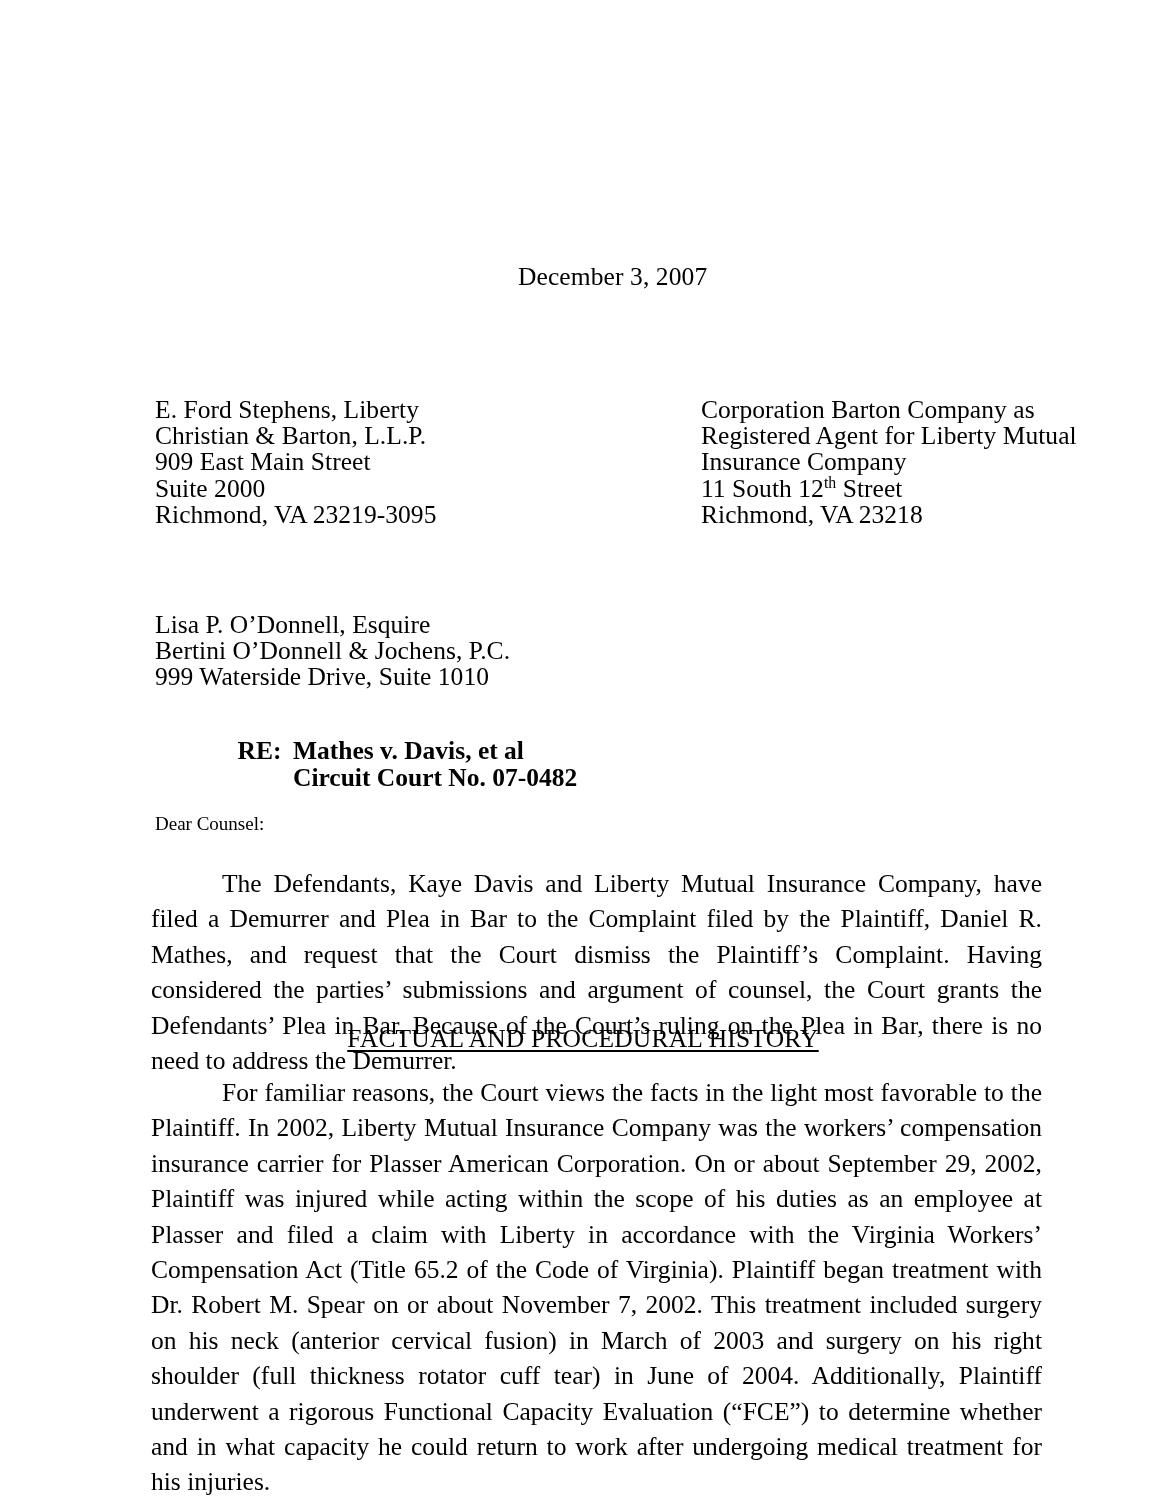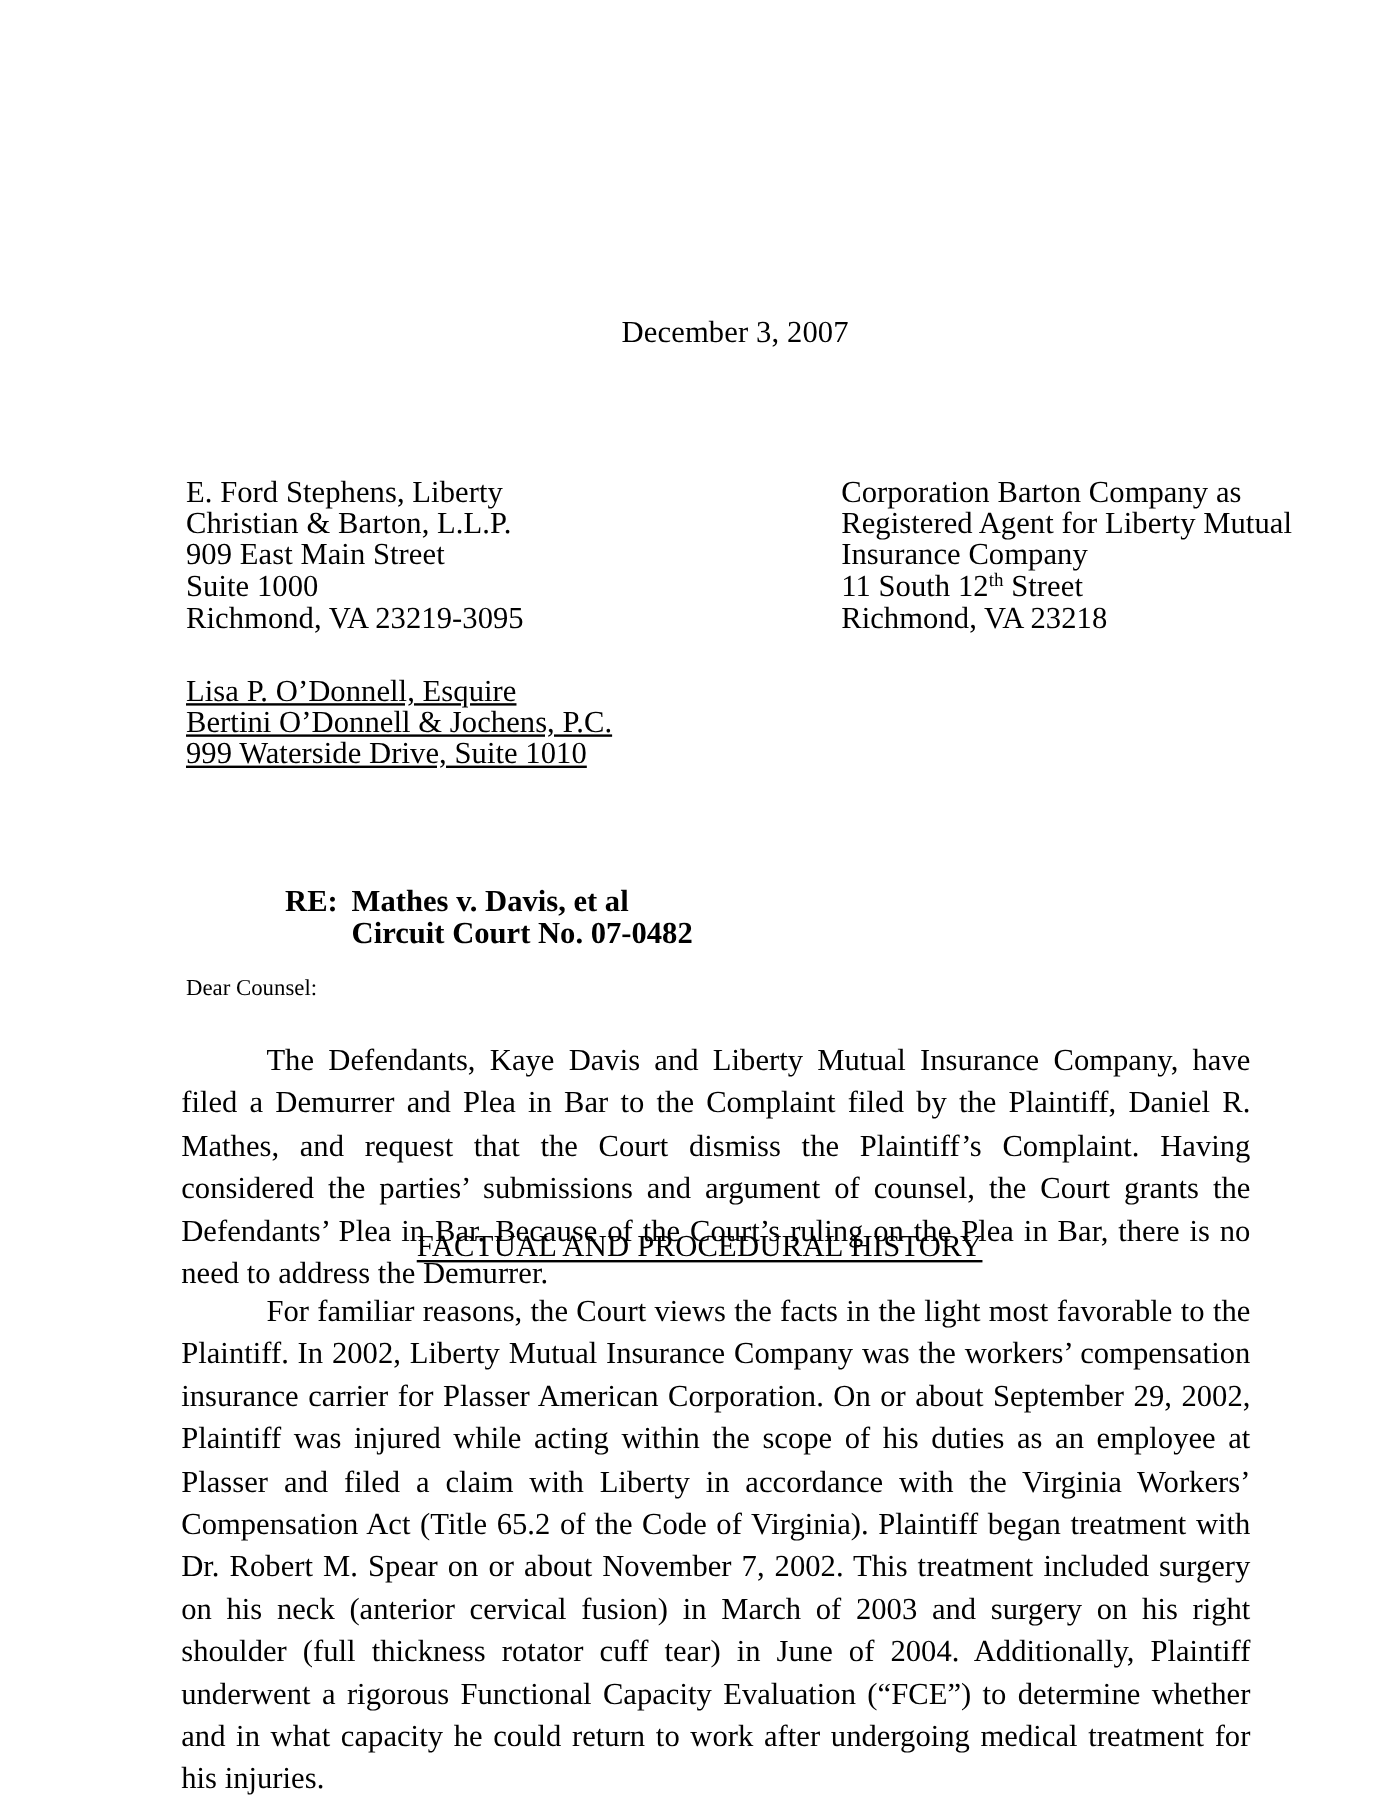--- a/index.html
+++ b/index.html
@@ -62,23 +62,22 @@
   }
   .addr-line sup {
     font-size: 0.62em;
     vertical-align: 0.55em;
     line-height: 0;
   }
 
   .addr-block-2 {
     position: absolute;
     left: 134px;
-    top: 563px;
+    top: 612px;
     width: 560px;
-    text-decoration: underline;
   }
 
   
   .re-block {
     position: absolute;
     left: 205px;
     top: 737px;
   }
   .re-line {
     font-size: 25.5px;
@@ -138,21 +137,21 @@
 <div class="page">
 
   <div class="date-line">December 3, 2007</div>
 
   <div class="addr-row">
 
     <div class="addr-col-left">
       <div class="addr-line">E. Ford Stephens, Liberty</div>
       <div class="addr-line">Christian &amp; Barton, L.L.P.</div>
       <div class="addr-line">909 East Main Street</div>
-      <div class="addr-line">Suite 1000</div>
+      <div class="addr-line">Suite 2000</div>
       <div class="addr-line">Richmond, VA 23219-3095</div>
     </div>
 
     <div class="addr-col-right">
       <div class="addr-line">Corporation Barton Company as</div>
       <div class="addr-line">Registered Agent for Liberty Mutual</div>
       <div class="addr-line">Insurance Company</div>
       <div class="addr-line"><span>11 South 12</span><sup>th</sup><span> Street</span></div>
       <div class="addr-line">Richmond, VA 23218</div>
     </div>

